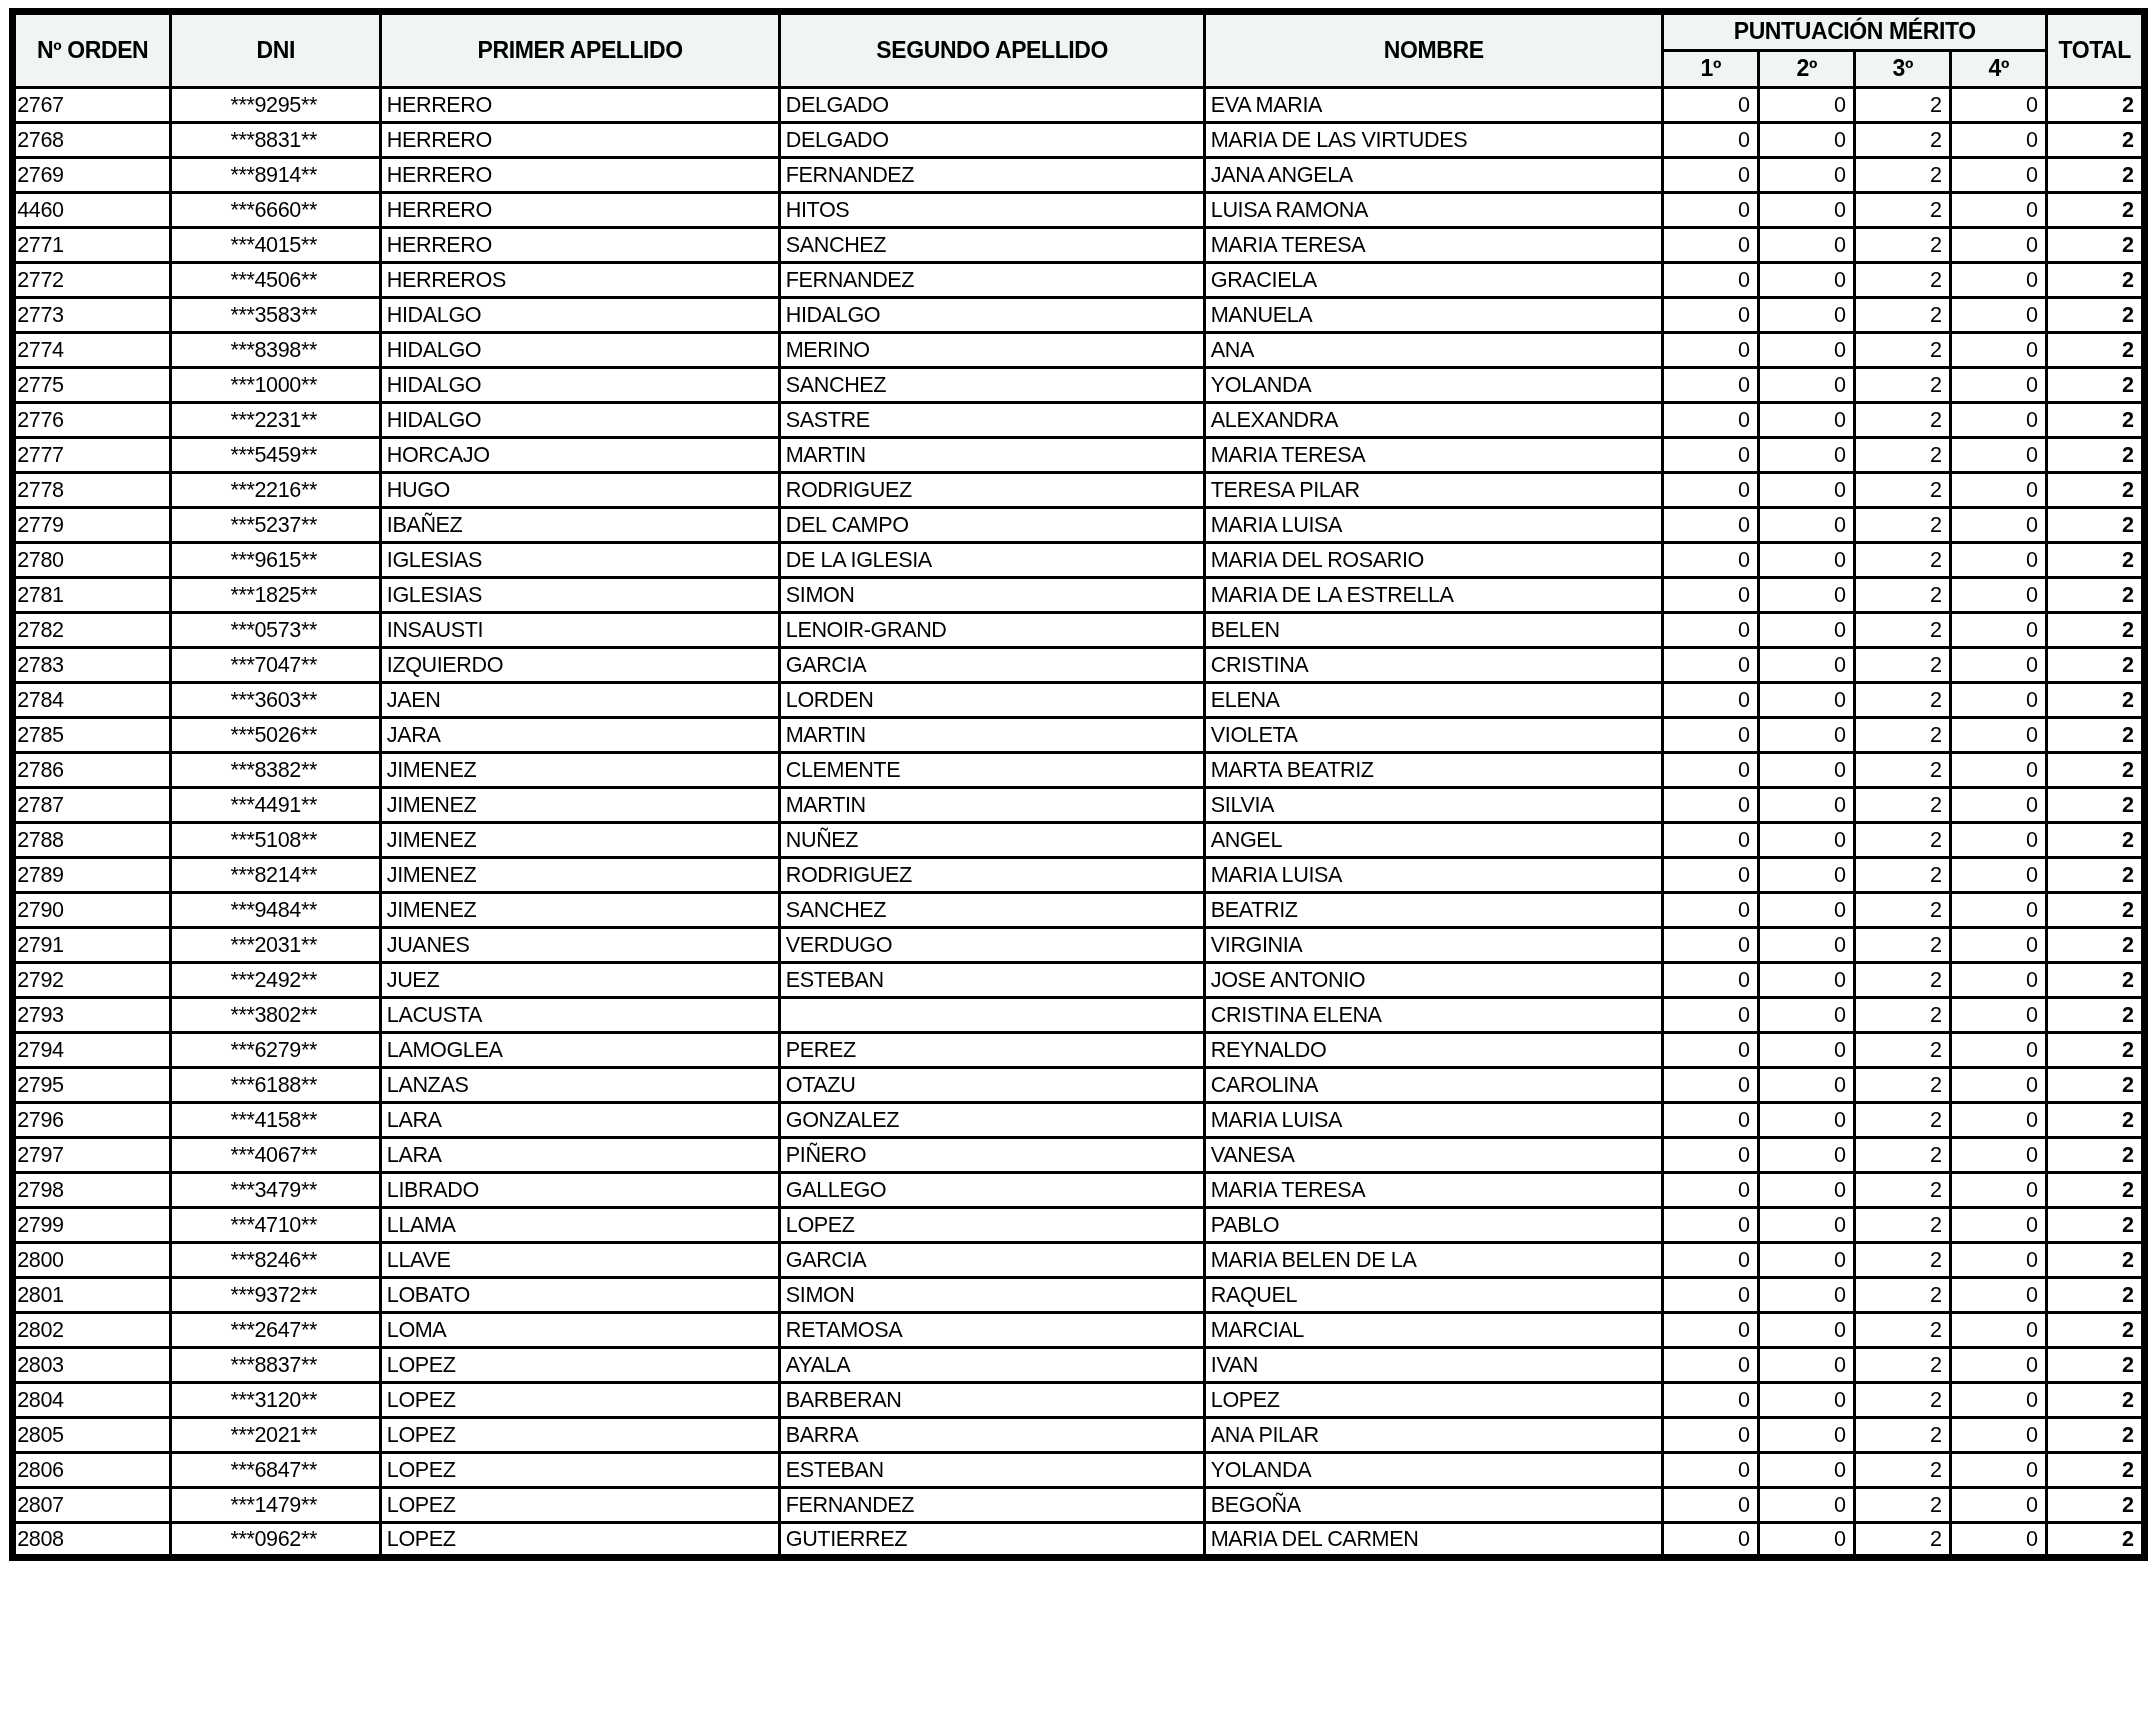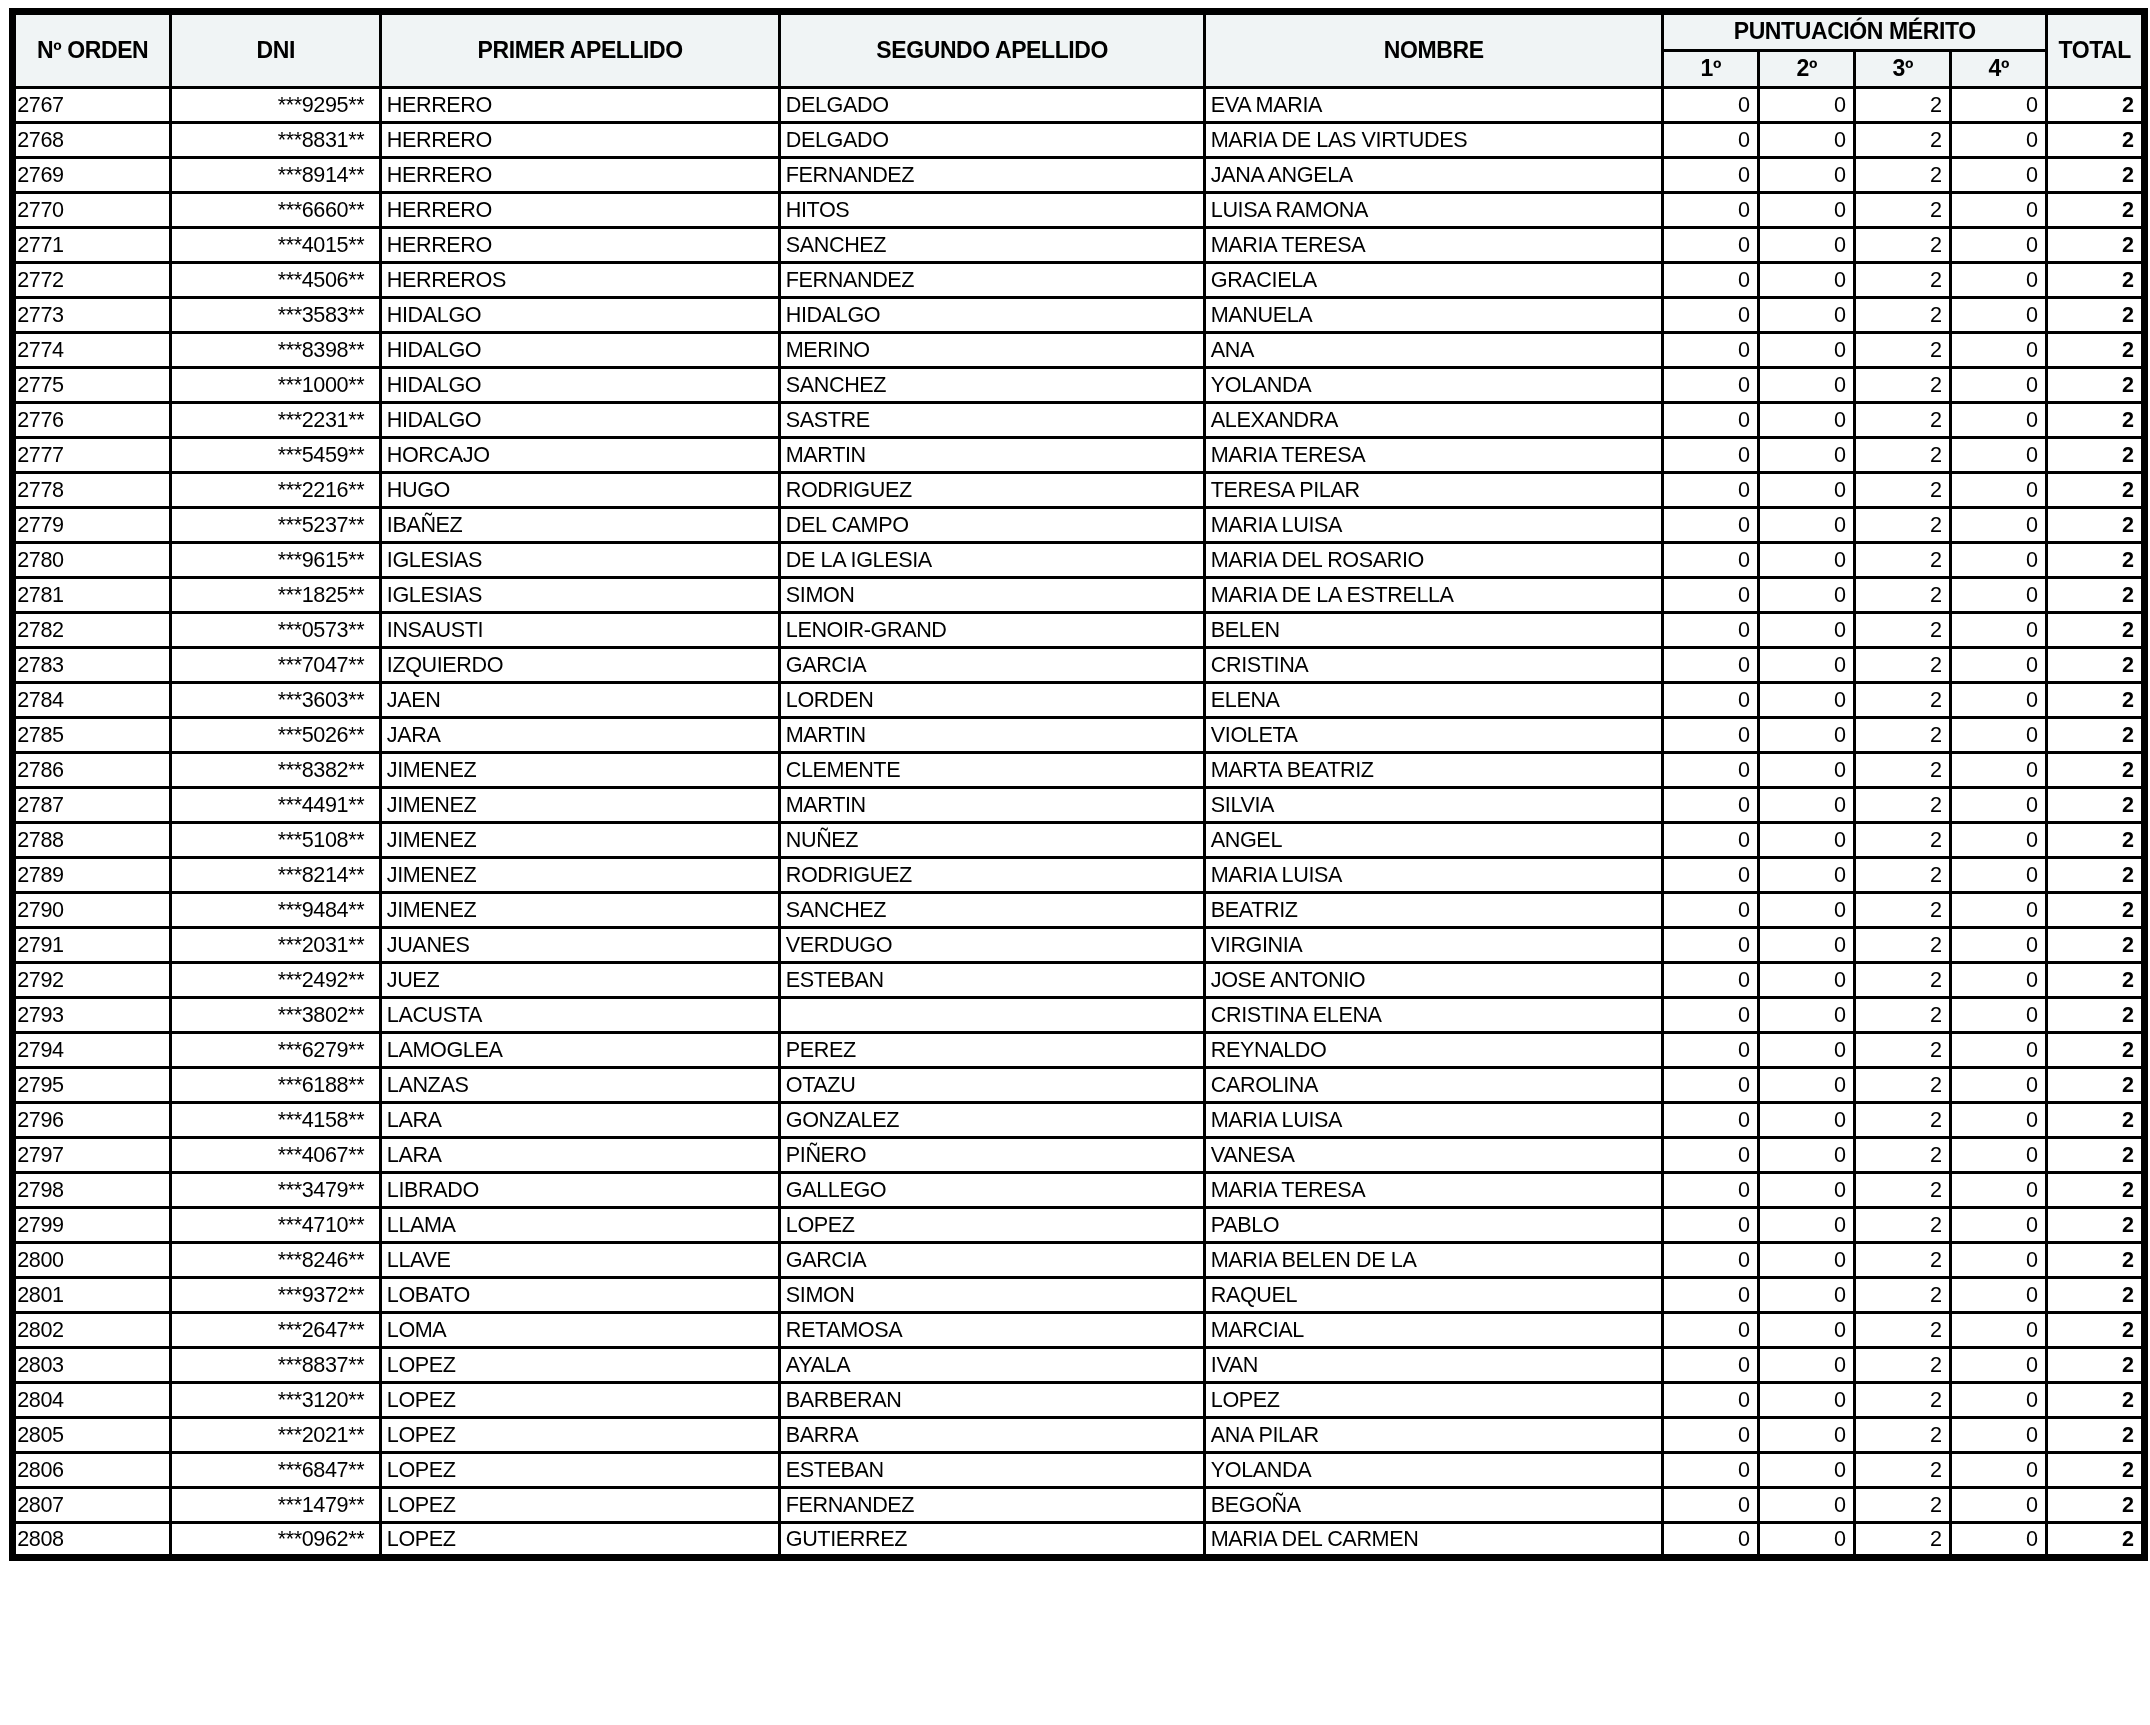--- a/index.html
+++ b/index.html
@@ -38,21 +38,21 @@
   }
   .roster thead tr.h1 { height: 39px; }
   .roster thead tr.h2 { height: 37px; }
   .roster tbody tr { height: 35px; background: #ffffff; }
   .roster tbody td {
     font-size: 21.6px;
     vertical-align: middle;
     letter-spacing: -0.4px;
   }
   td.col-order { text-align: left; }
-  td.col-dni   { text-align: right; padding-right: 15px; }
+  td.col-dni   { text-align: center; padding-right: 5px; }
   td.col-text  { text-align: left;  padding-left: 4.6px; }
   td.col-num   { text-align: right; padding-right: 7.7px; }
   td.col-total { text-align: right; padding-right: 7.7px; font-weight: bold; }
 </style>
 </head>
 <body>
 
 <div class="sheet">
   <table class="roster">
     <colgroup>
@@ -115,21 +115,21 @@
           <td class="col-text">HERRERO</td>
           <td class="col-text">FERNANDEZ</td>
           <td class="col-text">JANA ANGELA</td>
           <td class="col-num">0</td>
           <td class="col-num">0</td>
           <td class="col-num">2</td>
           <td class="col-num">0</td>
           <td class="col-total">2</td>
         </tr>
         <tr>
-          <td class="col-order">2770</td>
+          <td class="col-order">4460</td>
           <td class="col-dni">***6660**</td>
           <td class="col-text">HERRERO</td>
           <td class="col-text">HITOS</td>
           <td class="col-text">LUISA RAMONA</td>
           <td class="col-num">0</td>
           <td class="col-num">0</td>
           <td class="col-num">2</td>
           <td class="col-num">0</td>
           <td class="col-total">2</td>
         </tr>

